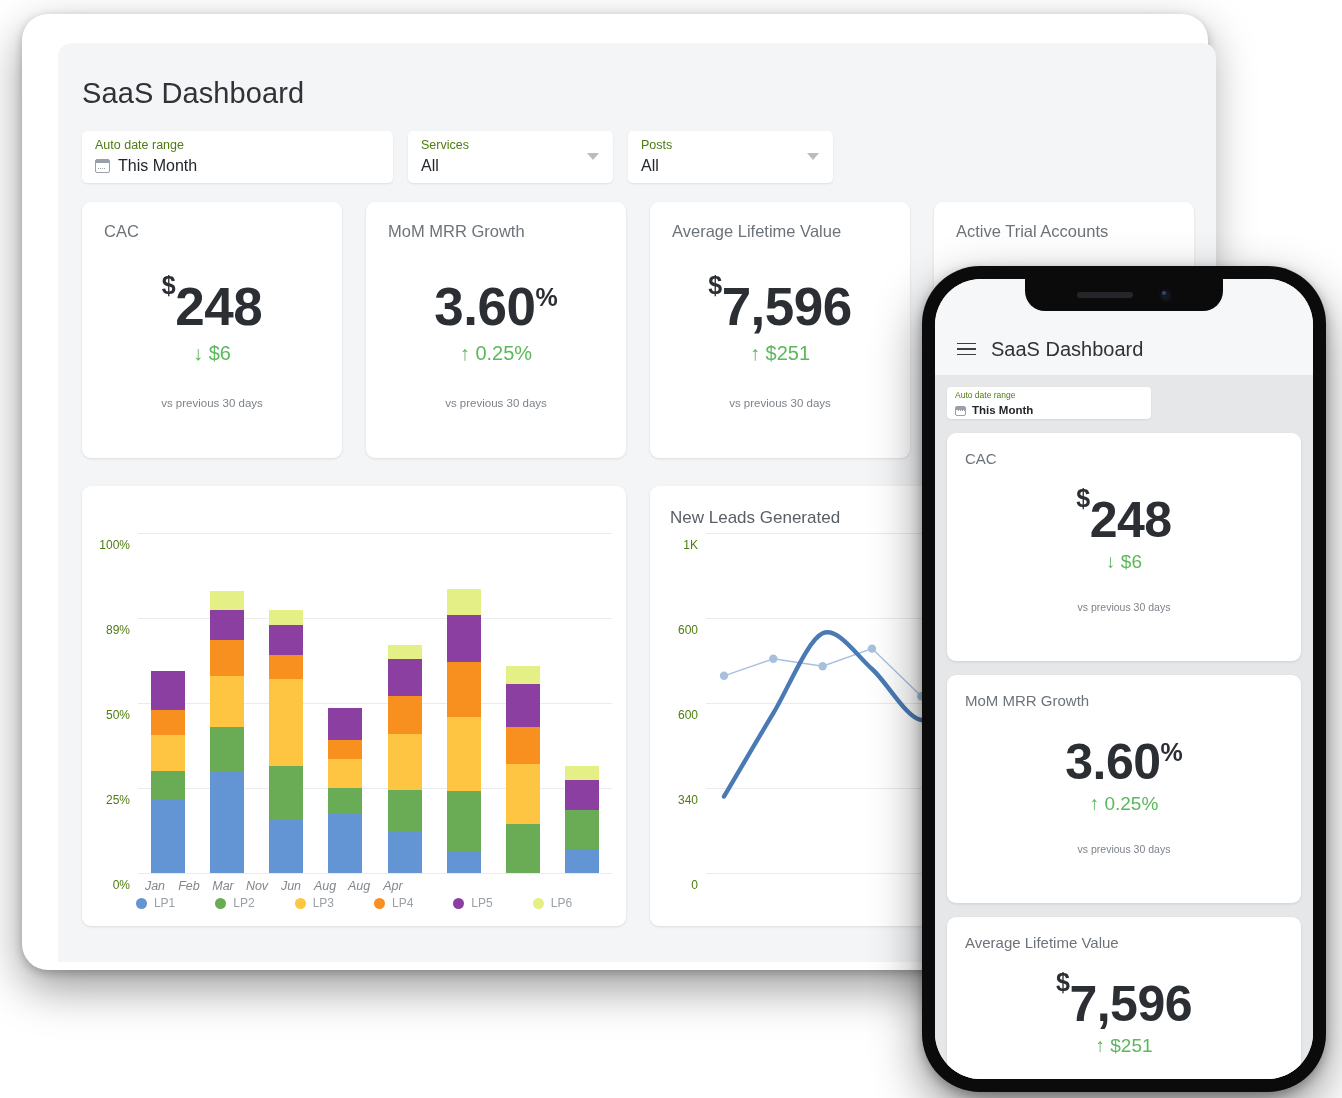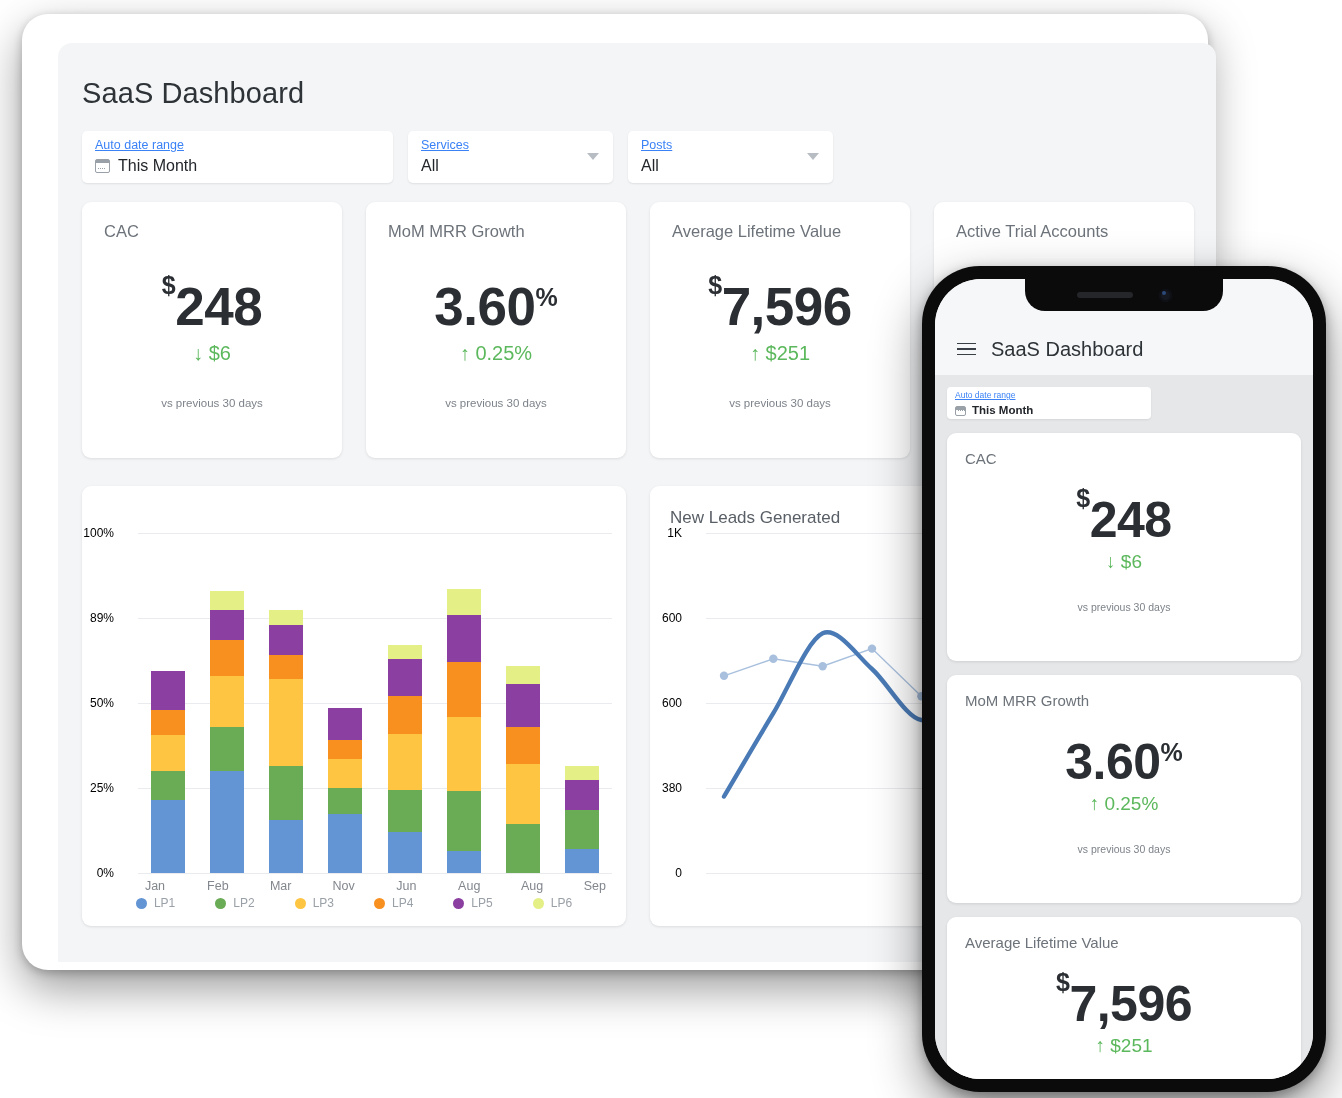--- a/index.html
+++ b/index.html
@@ -36,21 +36,21 @@
   
   .filters { position: absolute; left: 24px; top: 88px; display: flex; gap: 15px; }
   .filter {
     position: relative;
     height: 52px; background: #ffffff; border-radius: 5px;
     padding: 7px 13px 0 13px;
     box-shadow: 0 1px 2px rgba(0,0,0,0.09);
   }
   .filter.w-date { width: 311px; }
   .filter.w-sel  { width: 205px; }
-  .filter-label { font-size: 12.5px; color: #3b82f6; line-height: 15px; text-decoration: underline; }
+  .filter-label { font-size: 12.5px; color: #4d7c0f; line-height: 15px; }
   .filter-value {
     font-size: 16px; color: #22262b; line-height: 23px;
     display: flex; align-items: center; gap: 8px; margin-top: 1px;
   }
   .cal-ico { display: inline-block; width: 15px; height: 15px; position: relative; flex: 0 0 15px; }
   .cal-ico i {
     position: absolute; inset: 1px 0 0 0; border: 1.6px solid #9aa0a7;
     border-radius: 2px;
   }
   .cal-ico i::before {
@@ -102,34 +102,34 @@
     background: #fff; border-radius: 9px; box-shadow: 0 1px 3px rgba(0,0,0,0.10);
     position: relative; padding: 22px 20px;
   }
   .panel.bar-panel  { width: 544px; height: 440px; }
   .panel.line-panel { width: 544px; height: 440px; }
   .panel-title { font-size: 17px; color: #595f66; }
 
   .plot { position: absolute; left: 0; top: 47px; width: 100%; height: 340px; }
   .ylabels { position: absolute; left: 0; top: 0; width: 48px; height: 100%; }
   .ylab {
-    position: absolute; right: 16px; transform: translateY(-50%);
-    font-size: 12px; color: #000000; white-space: nowrap;
+    position: absolute; right: 0; transform: translateY(-50%);
+    font-size: 12px; color: #4d7c0f; white-space: nowrap; margin-top: 12px;
   }
   .grid { position: absolute; left: 56px; right: 14px; top: 0; height: 100%; }
   .gline { position: absolute; left: 0; right: 0; height: 1px; background: #e9ebee; }
 
   .bars { position: absolute; left: 56px; right: 14px; top: 0; height: 100%;
           display: flex; align-items: flex-end; justify-content: space-around; }
   .barcol { width: 34px; display: flex; flex-direction: column-reverse; }
   .seg { width: 100%; }
 
   .xlabels {
     position: absolute; left: 56px; right: 14px; top: 346px;
-    display: flex; justify-content: space-between;
+    display: flex; justify-content: flex-start; font-style: italic;
   }
   .xlab { width: 34px; text-align: center; font-size: 12.5px; color: #82878e; }
 
   .legend {
     position: absolute; left: 0; right: 0; bottom: 16px;
     display: flex; justify-content: center; gap: 40px; align-items: center;
   }
   .lgi { display: flex; align-items: center; gap: 7px; }
   .lgdot { width: 11px; height: 11px; border-radius: 50%; }
   .lgtx { font-size: 12px; color: #9aa0a7; }
@@ -336,21 +336,21 @@
                 </div>
               </div>
             <div class="xlabels" id="bar-xlabels">
                 <div class="xlab">Jan</div>
                 <div class="xlab">Feb</div>
                 <div class="xlab">Mar</div>
                 <div class="xlab">Nov</div>
                 <div class="xlab">Jun</div>
                 <div class="xlab">Aug</div>
                 <div class="xlab">Aug</div>
-                <div class="xlab">Sep</div>
+                <div class="xlab">Apr</div>
               </div>
           </div>
           <div class="legend" id="bar-legend">
               <div class="lgi">
                 <span class="lgdot" style="background: rgb(99, 148, 212);"></span>
                 <span class="lgtx">LP1</span>
               </div>
               <div class="lgi">
                 <span class="lgdot" style="background: rgb(106, 171, 85);"></span>
                 <span class="lgtx">LP2</span>
@@ -372,21 +372,21 @@
                 <span class="lgtx">LP6</span>
               </div>
             </div>
         </div>
 
         <div class="panel line-panel">
           <div class="panel-title">New Leads Generated</div>
           <div class="plot">
             <div class="ylabels" id="line-ylabels">
                 <div class="ylab" style="top: 340px;">0</div>
-                <div class="ylab" style="top: 255px;">380</div>
+                <div class="ylab" style="top: 255px;">340</div>
                 <div class="ylab" style="top: 170px;">600</div>
                 <div class="ylab" style="top: 85px;">600</div>
                 <div class="ylab" style="top: 0px;">1K</div>
               </div>
             <div class="grid" id="line-grid">
                 <div class="gline" style="top: 340px;"></div>
                 <div class="gline" style="top: 255px;"></div>
                 <div class="gline" style="top: 170px;"></div>
                 <div class="gline" style="top: 85px;"></div>
                 <div class="gline" style="top: 0px;"></div>

